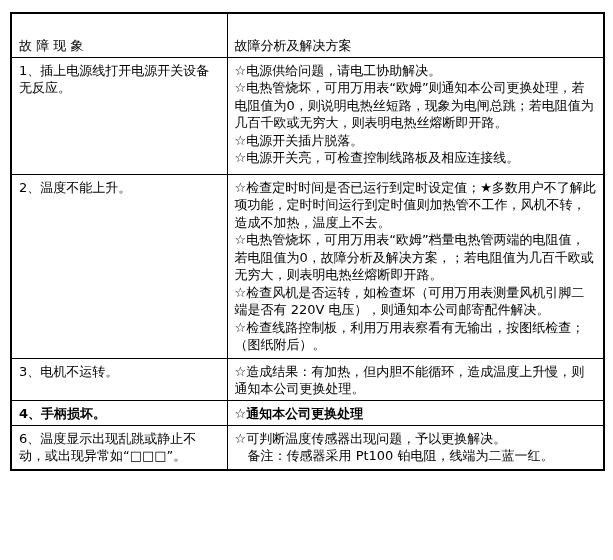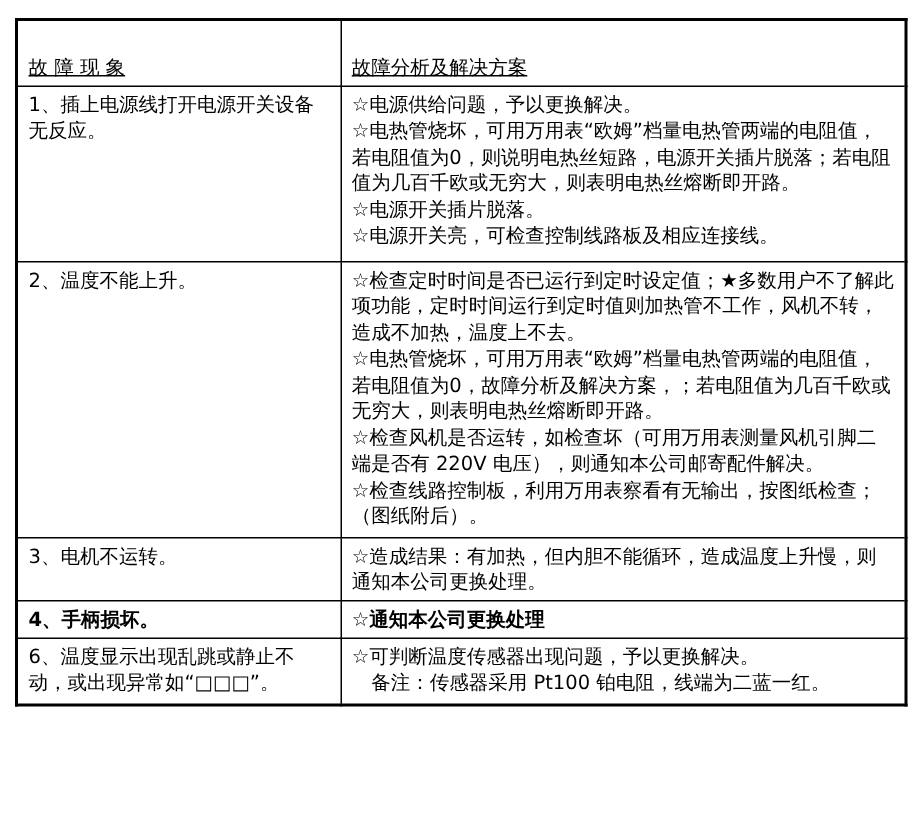--- a/index.html
+++ b/index.html
@@ -32,21 +32,20 @@
     box-sizing: border-box;
     overflow: hidden;
     word-break: break-all;
   }
   .doc-table td.col-fault { width: 216px; }
   .doc-table td.col-analysis { width: 377px; }
   .header-row td {
     height: 34px;
     font-size: 13px;
     padding-top: 23px;
-    text-decoration: underline;
   }
   .row-1 td { height: 117px; }
   .row-2 td { height: 184px; }
   .row-3 td { height: 41px; }
   .row-4 td { height: 25px; font-weight: bold; }
   .row-5 td { height: 95px; }
   .row-6 td { height: 45px; }
   .para { margin: 0; }
 </style>
 </head>
@@ -57,22 +56,22 @@
       <tr class="header-row">
     <td class="col-fault">故 障 现 象</td>
     <td class="col-analysis">故障分析及解决方案</td>
   </tr>
 
   <tr class="row-1">
     <td class="col-fault">
       <div class="para">1、插上电源线打开电源开关设备无反应。</div>
     </td>
     <td class="col-analysis">
-      <div class="para">☆电源供给问题，予以更换解决。</div>
-      <div class="para">☆电热管烧坏，可用万用表“欧姆”档量电热管两端的电阻值，若电阻值为0，则说明电热丝短路，电源开关插片脱落；若电阻值为几百千欧或无穷大，则表明电热丝熔断即开路。</div>
+      <div class="para">☆电源供给问题，请电工协助解决。</div>
+      <div class="para">☆电热管烧坏，可用万用表“欧姆”则通知本公司更换处理，若电阻值为0，则说明电热丝短路，现象为电闸总跳；若电阻值为几百千欧或无穷大，则表明电热丝熔断即开路。</div>
       <div class="para">☆电源开关插片脱落。</div>
       <div class="para">☆电源开关亮，可检查控制线路板及相应连接线。</div>
     </td>
   </tr>
 
   <tr class="row-2">
     <td class="col-fault">
       <div class="para">2、温度不能上升。</div>
     </td>
     <td class="col-analysis">

